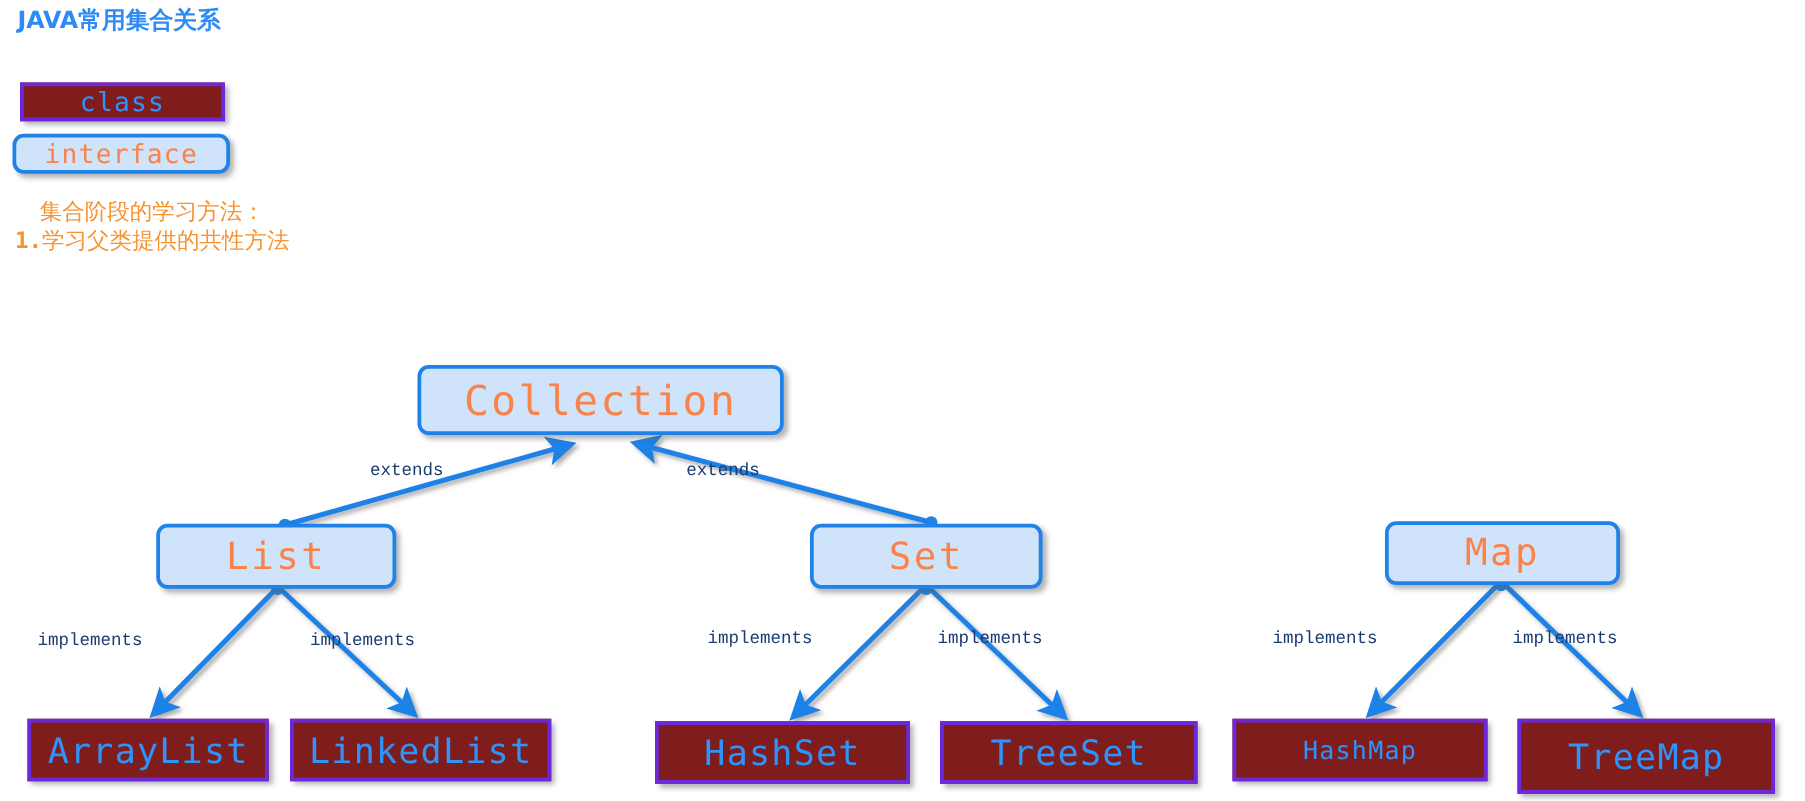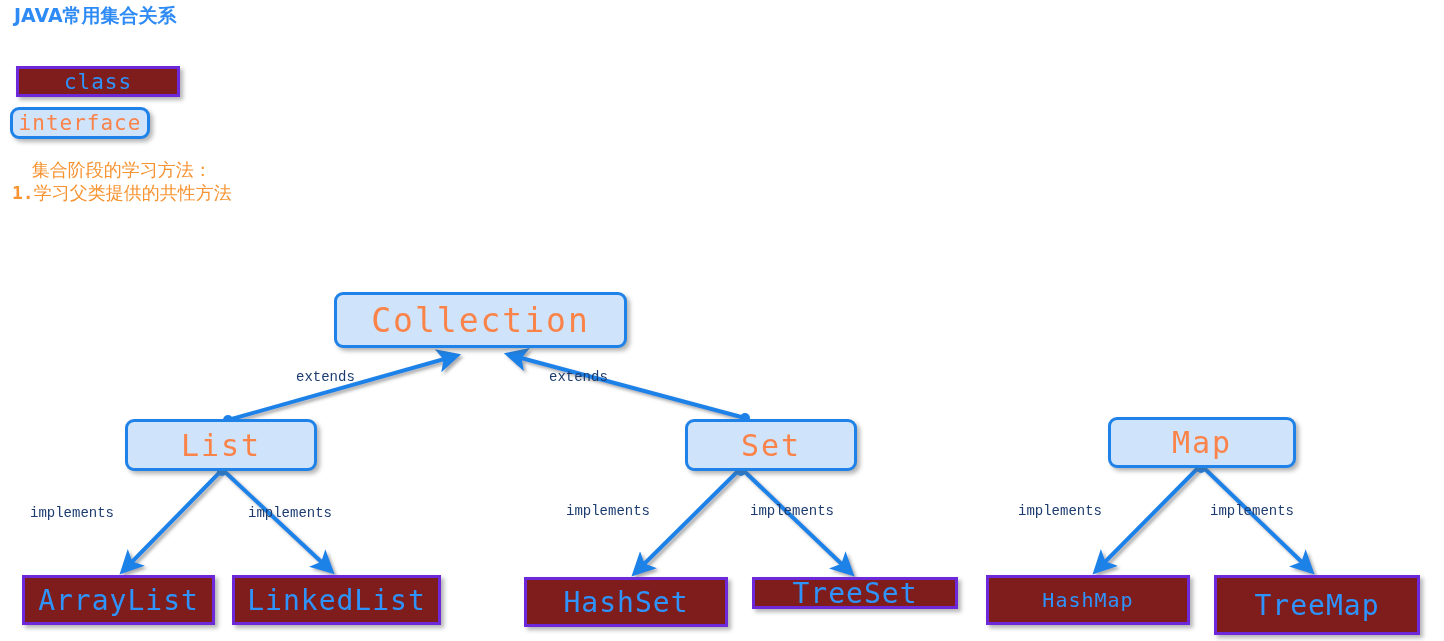--- a/index.html
+++ b/index.html
@@ -61,21 +61,21 @@
     color: #2e93fb;
   }
   .legend-class {
     left: 16px; top: 66px;
     width: 164px; height: 31px;
     font-size: 21px;
     letter-spacing: 1px;
   }
   .legend-iface {
     left: 10px; top: 107px;
-    width: 140px; height: 32px;
+    width: 174px; height: 32px;
     font-size: 21px;
     letter-spacing: 1px;
   }
   .notes {
     position: absolute;
     left: 12px;
     top: 158px;
     color: #f79331;
     font-family: "DejaVu Sans", sans-serif;
     font-size: 18px;
@@ -93,24 +93,23 @@
     letter-spacing: 2px;
   }
   .node-list {
     left: 125px; top: 419px;
     width: 192px; height: 52px;
     font-size: 30px;
     letter-spacing: 2px;
   }
   .node-set {
     left: 648px; top: 419px;
-    width: 172px; height: 52px;
+    width: 186px; height: 52px;
     font-size: 30px;
     letter-spacing: 2px;
-    margin-left: 37px;
   }
   .node-map {
     left: 1108px; top: 417px;
     width: 188px; height: 51px;
     font-size: 30px;
     letter-spacing: 2px;
   }
   .node-arraylist {
     left: 22px; top: 575px;
     width: 193px; height: 50px;
@@ -124,21 +123,21 @@
     letter-spacing: 1px;
   }
   .node-hashset {
     left: 524px; top: 577px;
     width: 204px; height: 50px;
     font-size: 28px;
     letter-spacing: 1px;
   }
   .node-treeset {
     left: 752px; top: 577px;
-    width: 206px; height: 32px;
+    width: 206px; height: 50px;
     font-size: 28px;
     letter-spacing: 1px;
   }
   .node-hashmap {
     left: 986px; top: 575px;
     width: 204px; height: 50px;
     font-size: 20px;
     letter-spacing: 1px;
   }
   .node-treemap {

